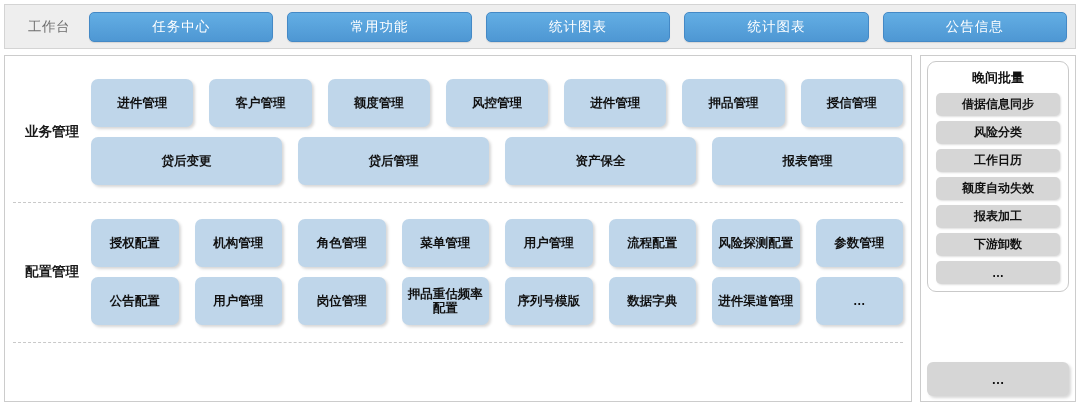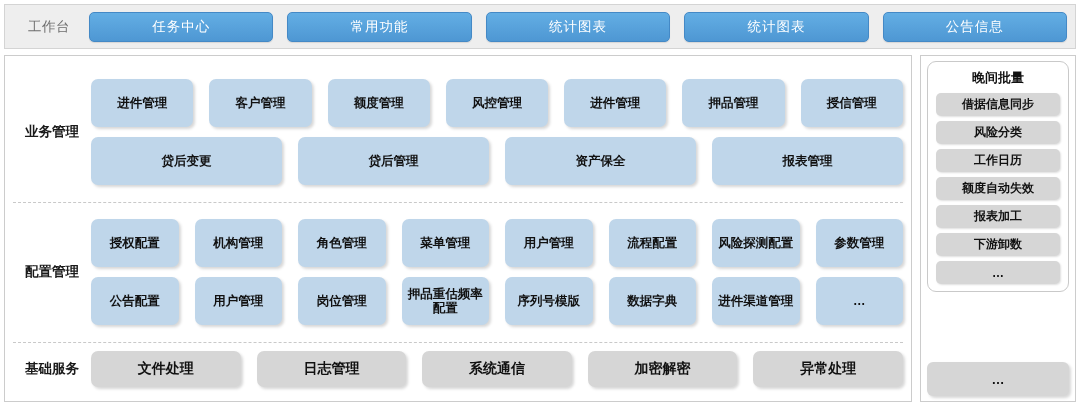--- a/index.html
+++ b/index.html
@@ -282,32 +282,20 @@
             <div class="tile blue">岗位管理</div>
             <div class="tile blue">押品重估频率配置</div>
             <div class="tile blue">序列号模版</div>
             <div class="tile blue">数据字典</div>
             <div class="tile blue">进件渠道管理</div>
             <div class="tile blue">…</div>
           </div>
         </div>
       </div>
 
-      <div class="section sec-basic">
-        <div class="sec-label">基础服务</div>
-        <div class="sec-rows">
-          <div class="row row-5">
-            <div class="tile gray">文件处理</div>
-            <div class="tile gray">日志管理</div>
-            <div class="tile gray">系统通信</div>
-            <div class="tile gray">加密解密</div>
-            <div class="tile gray">异常处理</div>
-          </div>
-        </div>
-      </div>
 
     </div>
 
     <div class="right-col">
       <div class="batch-box">
         <div class="batch-title">晚间批量</div>
         <div class="batch-item">借据信息同步</div>
         <div class="batch-item">风险分类</div>
         <div class="batch-item">工作日历</div>
         <div class="batch-item">额度自动失效</div>

